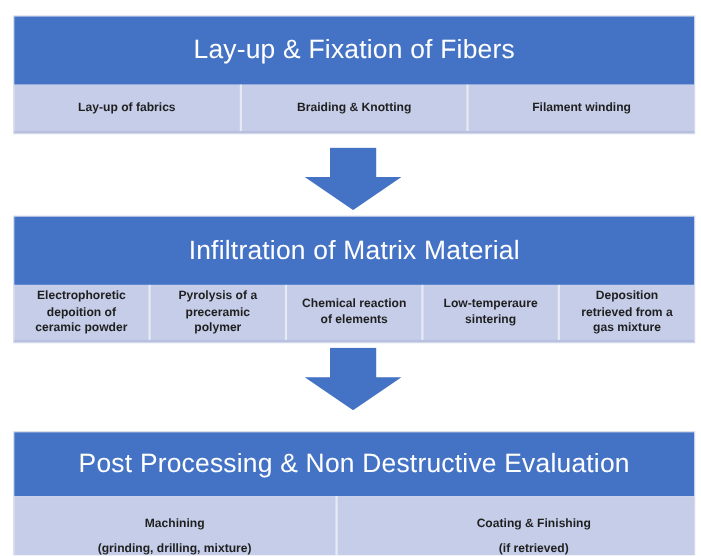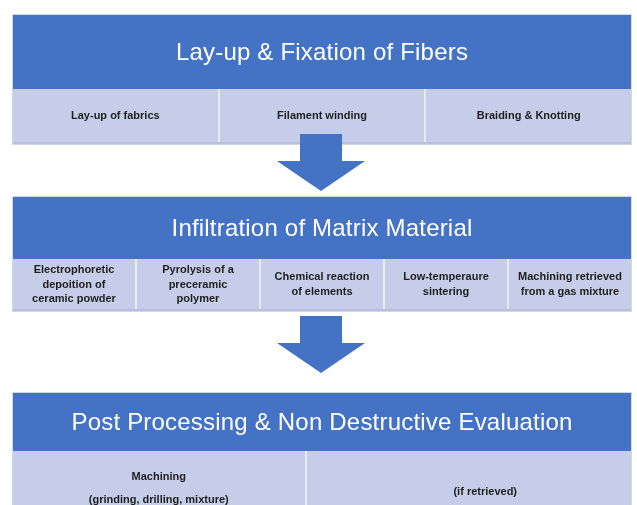--- a/index.html
+++ b/index.html
@@ -26,30 +26,30 @@
     left:12px;width:620px;
     border:1px solid var(--stage-outline);
   }
   .stage-header{
     background:var(--header-blue);
     color:var(--header-text);
     display:flex;align-items:center;justify-content:center;
     text-align:center;
   }
   .stage-title{font-size:24px;font-weight:400;letter-spacing:0.2px;}
-  .stage1 .stage-header{height:74px;}
+  .stage1 .stage-header{height:62px;}
   .stage2 .stage-header{height:62px;}
   .stage3 .stage-header{height:58px;}
   .stage-row{
     background:var(--row-light);
     display:flex;
     align-items:stretch;
     border-bottom:2px solid var(--row-bottom);
   }
-  .stage1 .stage-row{height:55px;}
+  .stage1 .stage-row{height:44px;}
   .stage2 .stage-row{height:52px;}
   .stage3 .stage-row{height:75px;gap:33px;}
   .cell{
     flex:1 1 0;
     display:flex;flex-direction:column;
     align-items:center;justify-content:center;
     text-align:center;
     color:var(--cell-text);
     font-size:11px;font-weight:bold;
     line-height:1.35;
@@ -77,24 +77,24 @@
 
   <section class="stage stage1">
     <div class="stage-header">
       <span class="stage-title">Lay-up &amp; Fixation of Fibers</span>
     </div>
     <div class="stage-row">
       <div class="cell">
         <span>Lay-up of fabrics</span>
       </div>
       <div class="cell">
-        <span>Filament winding</span>
+        <span>Braiding &amp; Knotting</span>
       </div>
       <div class="cell">
-        <span>Braiding &amp; Knotting</span>
+        <span>Filament winding</span>
       </div>
     </div>
   </section>
 
   <div class="arrow arrow1"></div>
 
   <section class="stage stage2">
     <div class="stage-header">
       <span class="stage-title">Infiltration of Matrix Material</span>
     </div>
@@ -105,35 +105,36 @@
       <div class="cell">
         <span>Pyrolysis of a preceramic polymer</span>
       </div>
       <div class="cell">
         <span>Chemical reaction of elements</span>
       </div>
       <div class="cell">
         <span>Low-temperaure sintering</span>
       </div>
       <div class="cell">
-        <span>Machining retrieved from a gas mixture</span>
+        <span>Deposition retrieved from a gas mixture</span>
       </div>
     </div>
   </section>
 
   <div class="arrow arrow2"></div>
 
   <section class="stage stage3">
     <div class="stage-header">
       <span class="stage-title">Post Processing &amp; Non Destructive Evaluation</span>
     </div>
     <div class="stage-row">
       <div class="cell">
         <span class="line1">Machining</span>
         <span class="line2">(grinding, drilling, mixture)</span>
       </div>
       <div class="cell">
+        <span class="line1">Coating &amp; Finishing</span>
         <span class="line2">(if retrieved)</span>
       </div>
     </div>
   </section>
 
 </div>
 
 </body></html>

